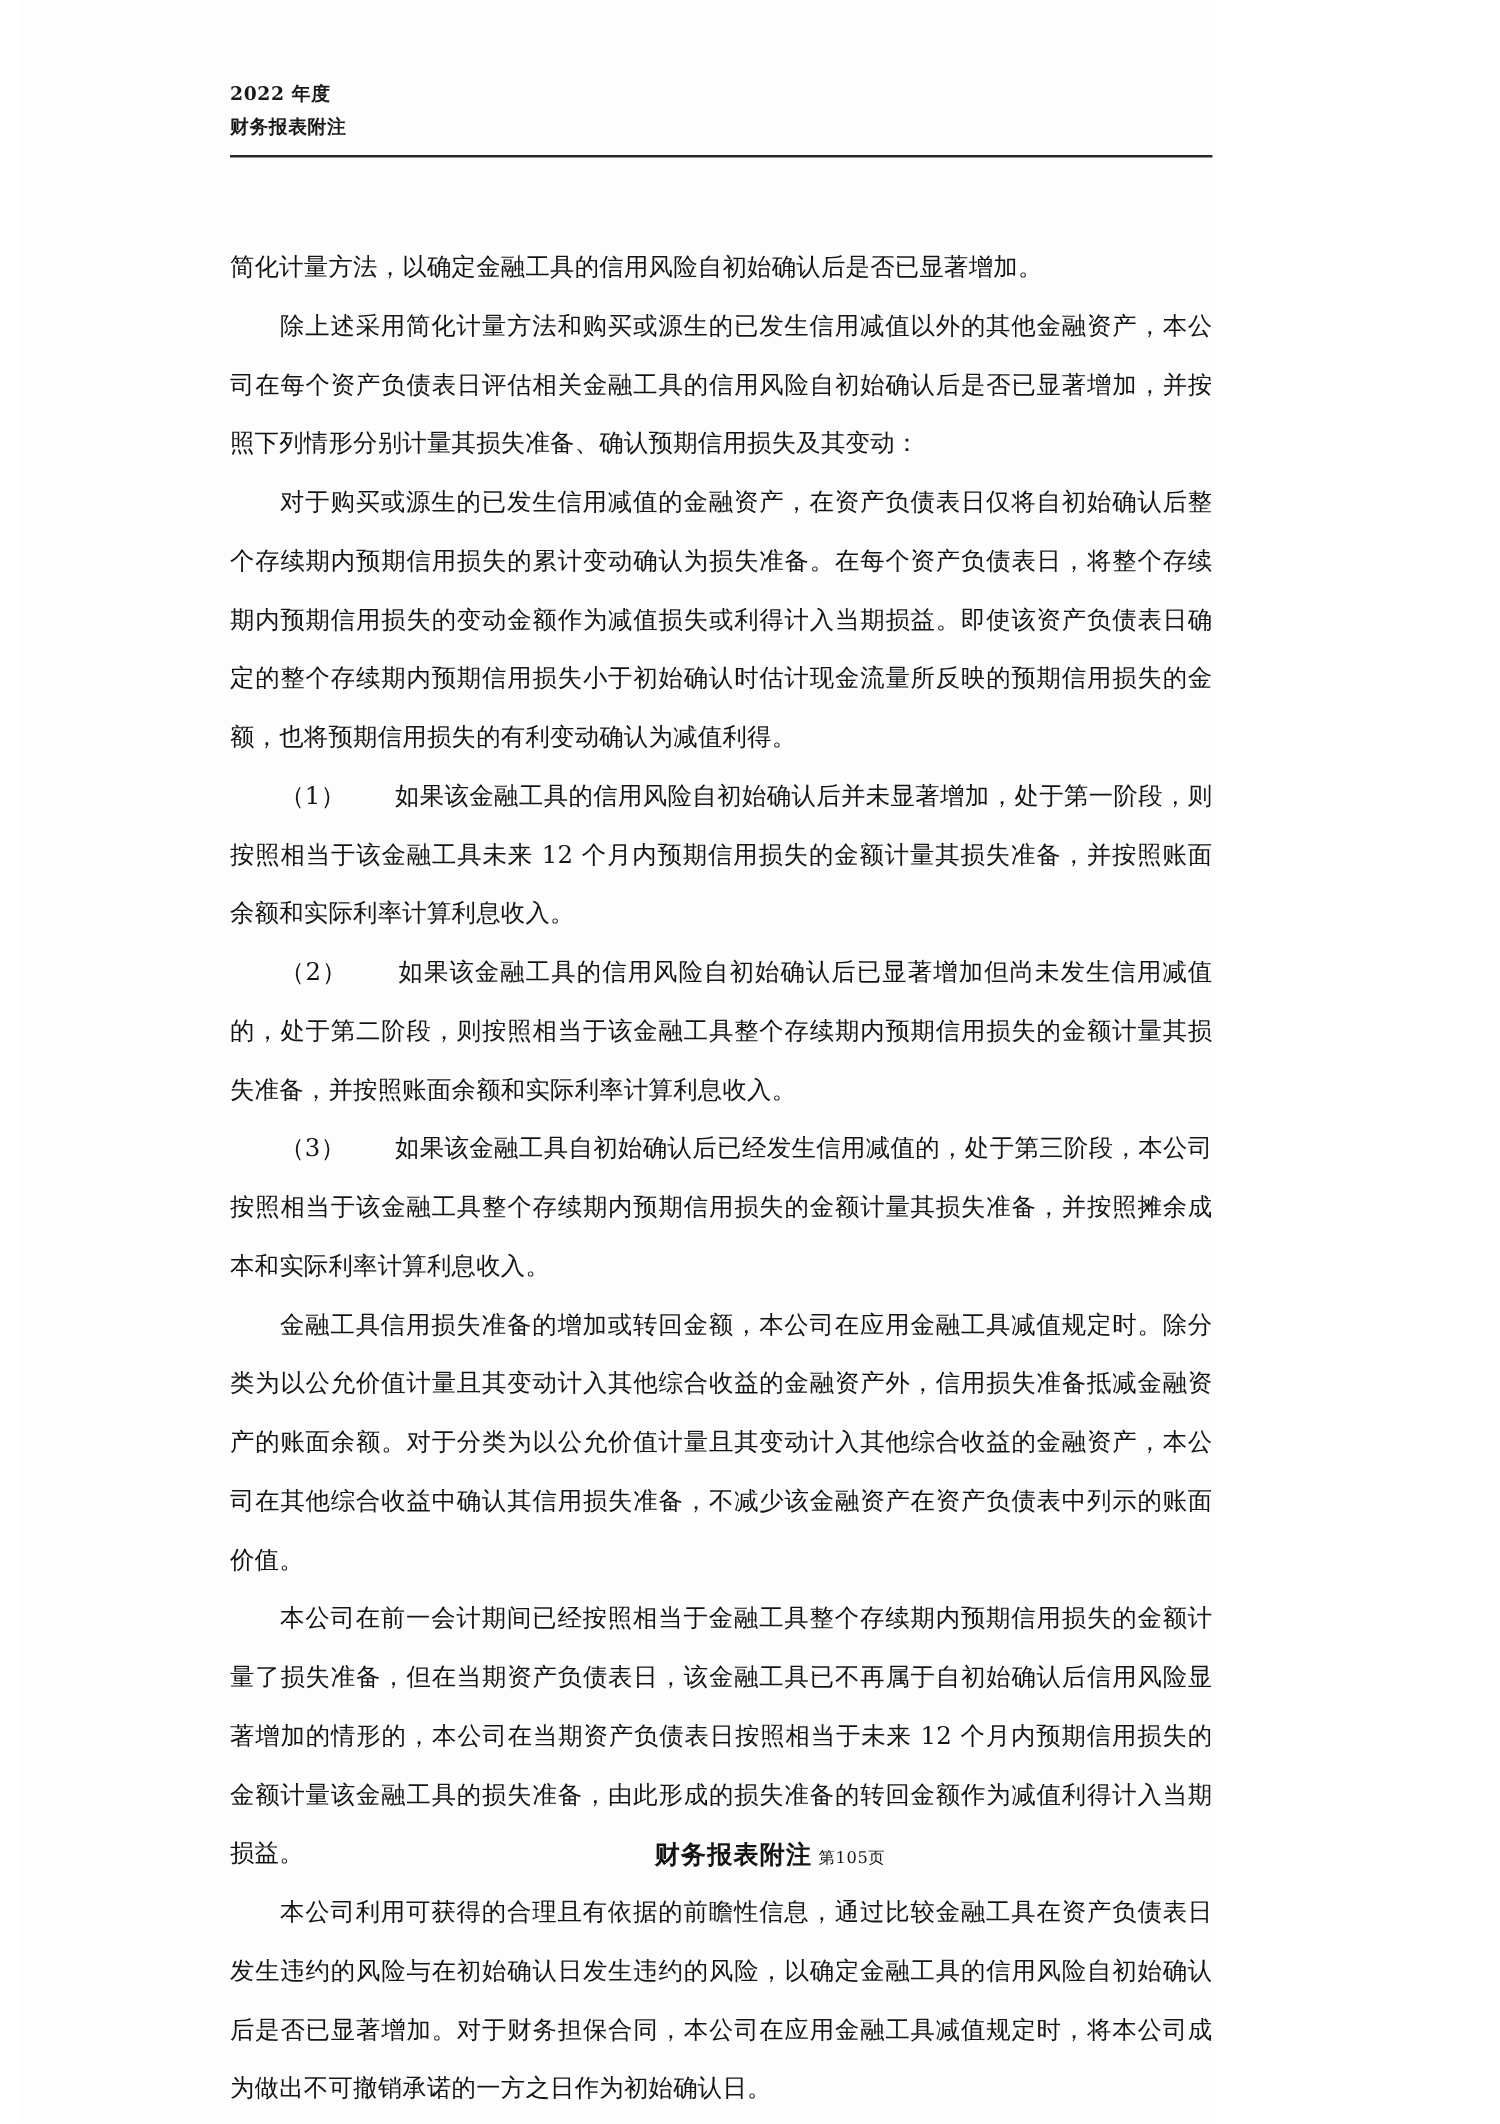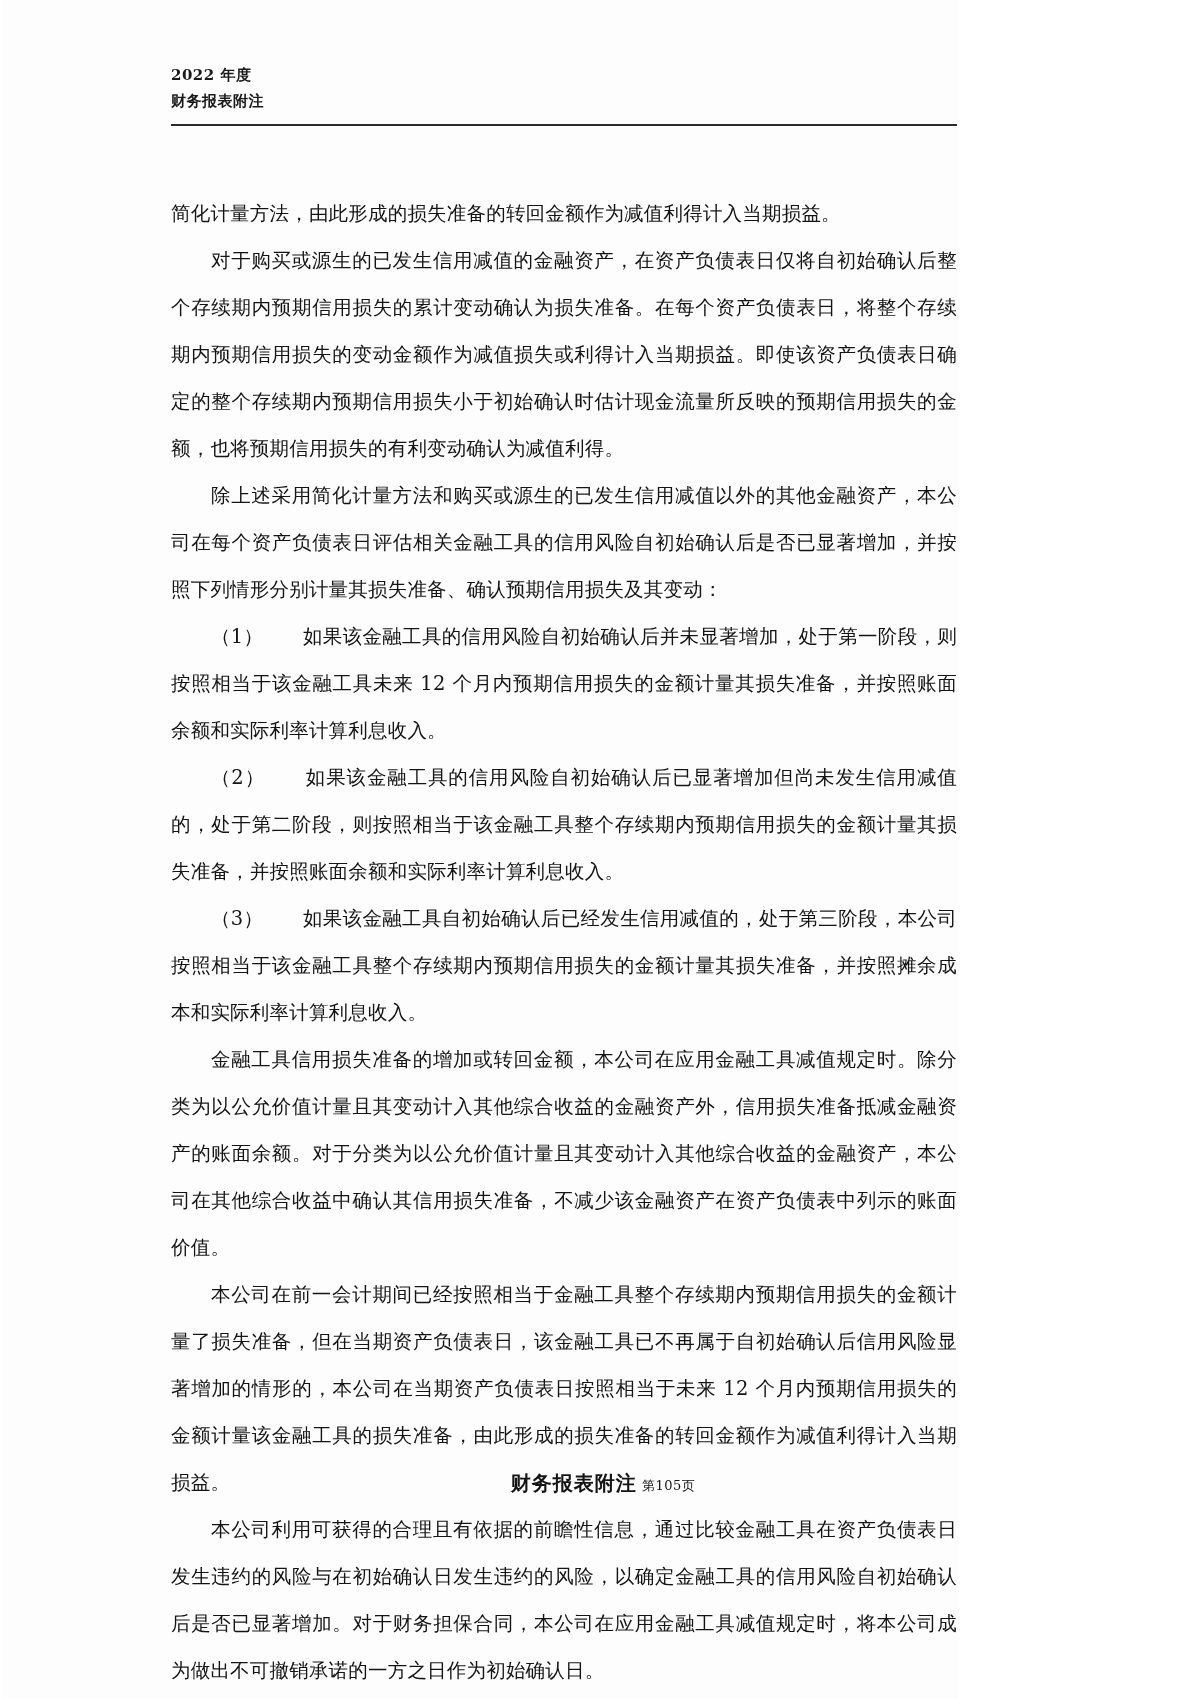--- a/index.html
+++ b/index.html
@@ -10,21 +10,21 @@
   body {
     width: 1200px;
     height: 1699px;
     font-family: "DejaVu Serif", "Liberation Serif", serif;
     color: #141414;
     position: relative;
     overflow: hidden;
   }
   .page {
     position: absolute;
-    top: 0; left: 3px;
+    top: 0; left: 16px;
     width: 956px;
     height: 1699px;
     background: #fdfdfd;
   }
   .header {
     position: absolute;
     left: 168px;
     top: 62px;
     width: 786px;
   }
@@ -92,23 +92,23 @@
 
 <div class="page">
 
   <div class="header">
     <div class="header-line">2022 年度</div>
     <div class="header-line">财务报表附注</div>
   </div>
   <div class="header-rule"></div>
 
   <div class="content">
-    <p class="para noindent">简化计量方法，由此形成的损失准备的转回金额作为减值利得计入当期损益。</p>
+    <p class="para noindent">简化计量方法，以确定金融工具的信用风险自初始确认后是否已显著增加。</p>
+    <p class="para indent">除上述采用简化计量方法和购买或源生的已发生信用减值以外的其他金融资产，本公司在每个资产负债表日评估相关金融工具的信用风险自初始确认后是否已显著增加，并按照下列情形分别计量其损失准备、确认预期信用损失及其变动：</p>
     <p class="para indent">对于购买或源生的已发生信用减值的金融资产，在资产负债表日仅将自初始确认后整个存续期内预期信用损失的累计变动确认为损失准备。在每个资产负债表日，将整个存续期内预期信用损失的变动金额作为减值损失或利得计入当期损益。即使该资产负债表日确定的整个存续期内预期信用损失小于初始确认时估计现金流量所反映的预期信用损失的金额，也将预期信用损失的有利变动确认为减值利得。</p>
-    <p class="para indent">除上述采用简化计量方法和购买或源生的已发生信用减值以外的其他金融资产，本公司在每个资产负债表日评估相关金融工具的信用风险自初始确认后是否已显著增加，并按照下列情形分别计量其损失准备、确认预期信用损失及其变动：</p>
     <p class="para indent">（1）　　如果该金融工具的信用风险自初始确认后并未显著增加，处于第一阶段，则按照相当于该金融工具未来 12 个月内预期信用损失的金额计量其损失准备，并按照账面余额和实际利率计算利息收入。</p>
     <p class="para indent">（2）　　如果该金融工具的信用风险自初始确认后已显著增加但尚未发生信用减值的，处于第二阶段，则按照相当于该金融工具整个存续期内预期信用损失的金额计量其损失准备，并按照账面余额和实际利率计算利息收入。</p>
     <p class="para indent">（3）　　如果该金融工具自初始确认后已经发生信用减值的，处于第三阶段，本公司按照相当于该金融工具整个存续期内预期信用损失的金额计量其损失准备，并按照摊余成本和实际利率计算利息收入。</p>
     <p class="para indent">金融工具信用损失准备的增加或转回金额，本公司在应用金融工具减值规定时。除分类为以公允价值计量且其变动计入其他综合收益的金融资产外，信用损失准备抵减金融资产的账面余额。对于分类为以公允价值计量且其变动计入其他综合收益的金融资产，本公司在其他综合收益中确认其信用损失准备，不减少该金融资产在资产负债表中列示的账面价值。</p>
     <p class="para indent">本公司在前一会计期间已经按照相当于金融工具整个存续期内预期信用损失的金额计量了损失准备，但在当期资产负债表日，该金融工具已不再属于自初始确认后信用风险显著增加的情形的，本公司在当期资产负债表日按照相当于未来 12 个月内预期信用损失的金额计量该金融工具的损失准备，由此形成的损失准备的转回金额作为减值利得计入当期损益。</p>
     <p class="para indent">本公司利用可获得的合理且有依据的前瞻性信息，通过比较金融工具在资产负债表日发生违约的风险与在初始确认日发生违约的风险，以确定金融工具的信用风险自初始确认后是否已显著增加。对于财务担保合同，本公司在应用金融工具减值规定时，将本公司成为做出不可撤销承诺的一方之日作为初始确认日。</p>
 
   </div>
 
   <div class="footer">

